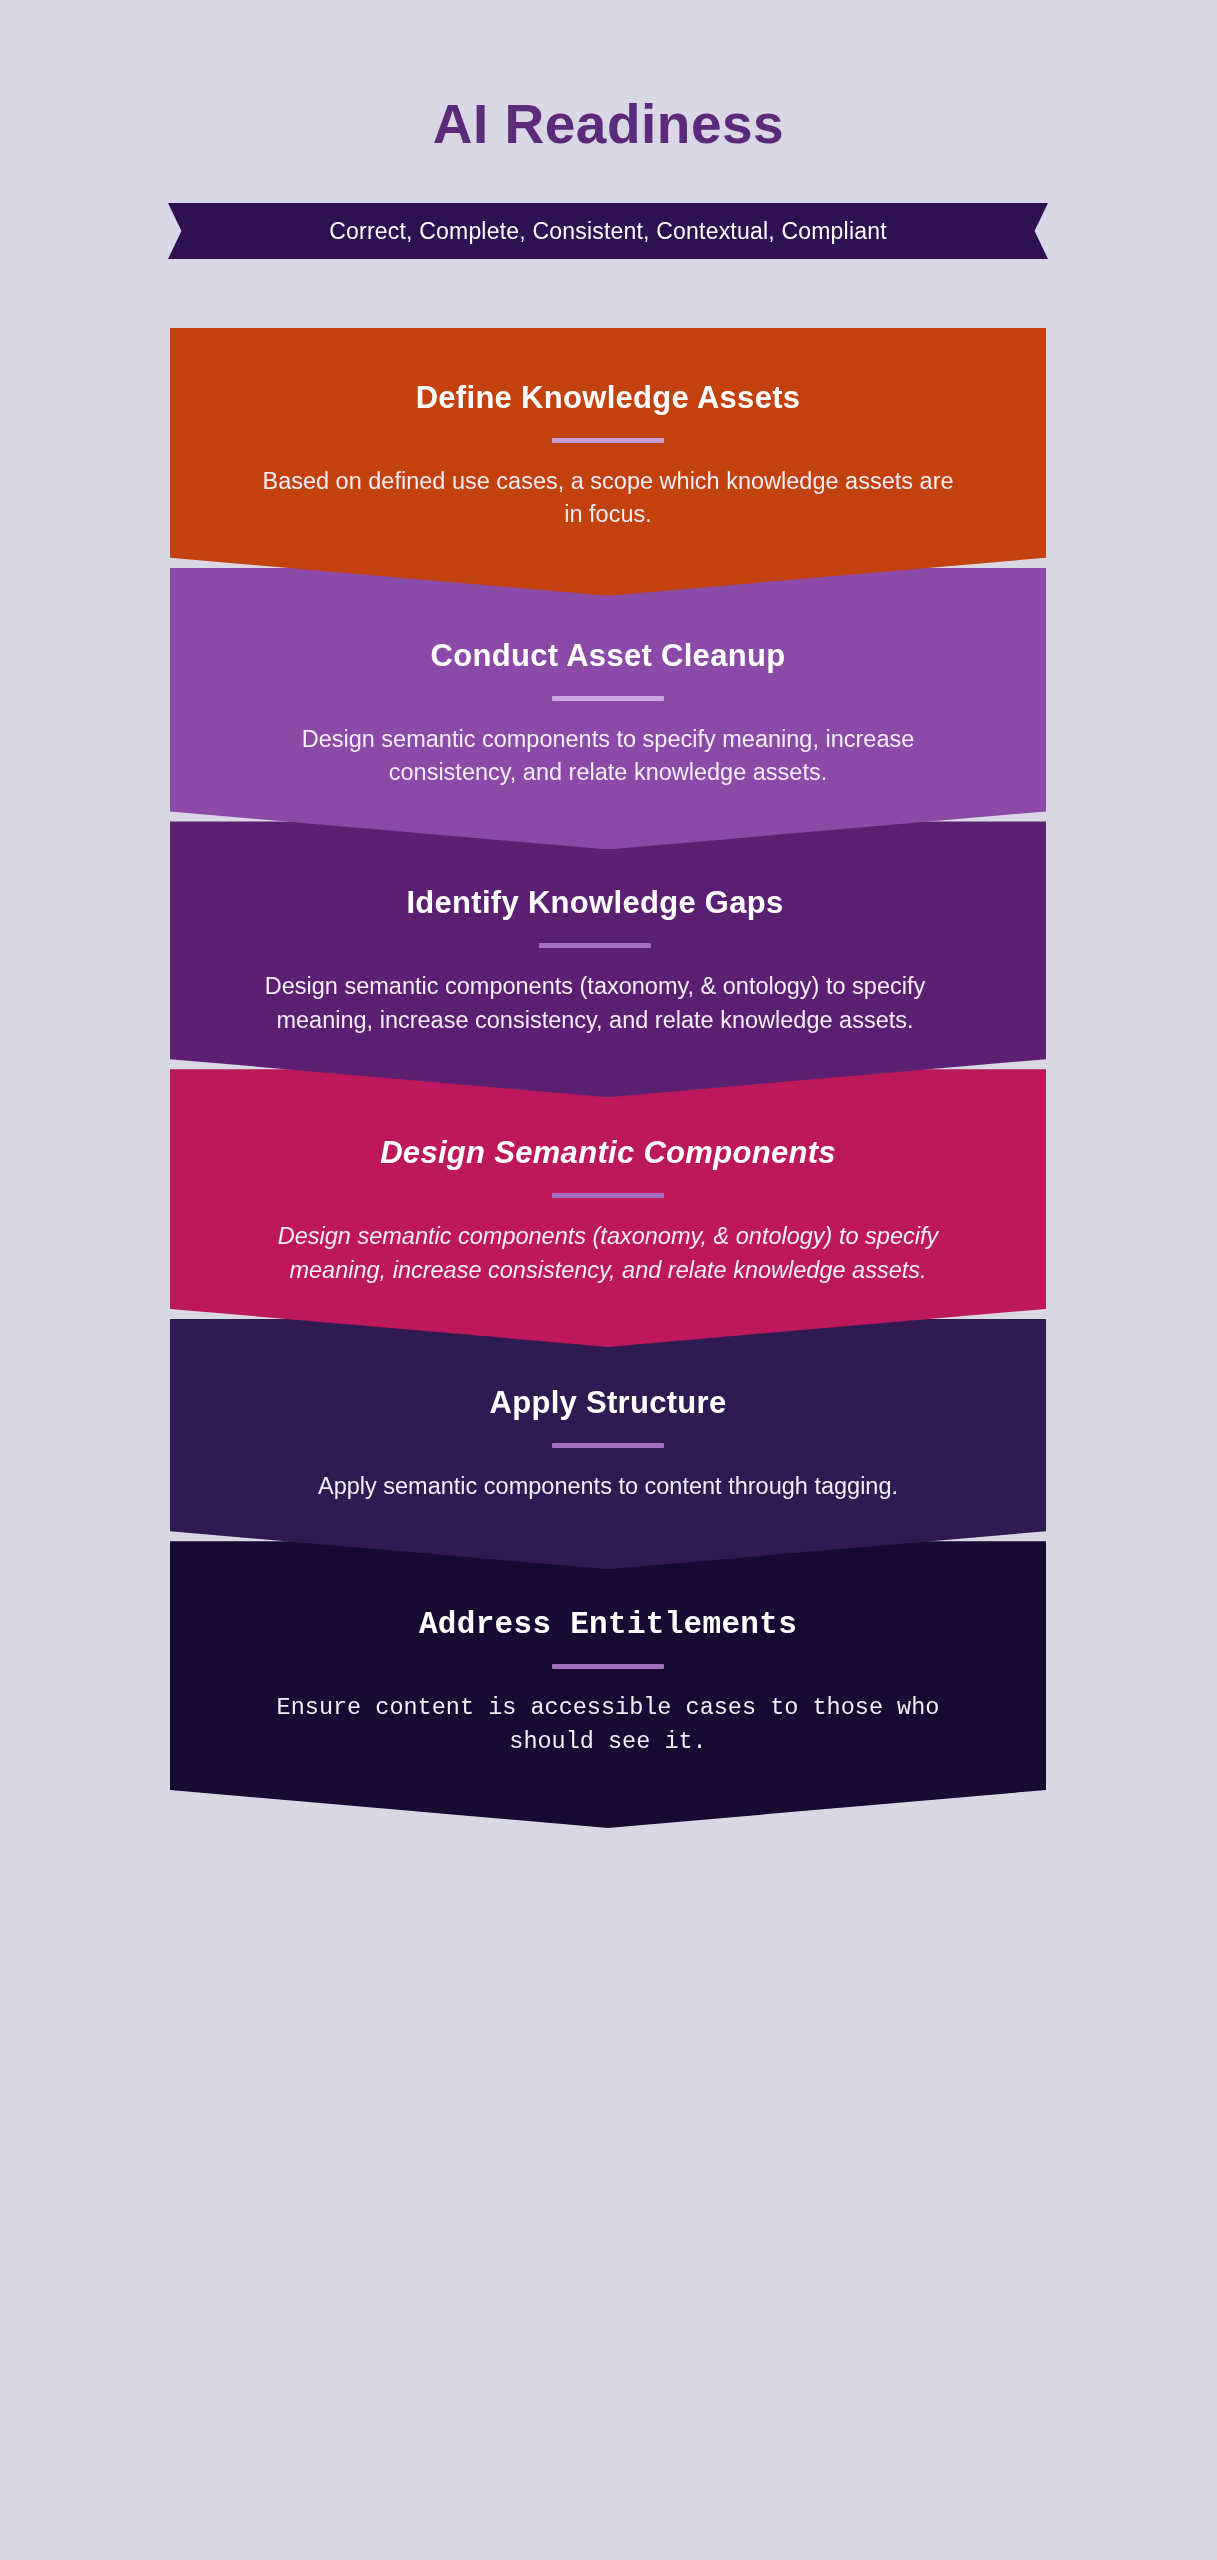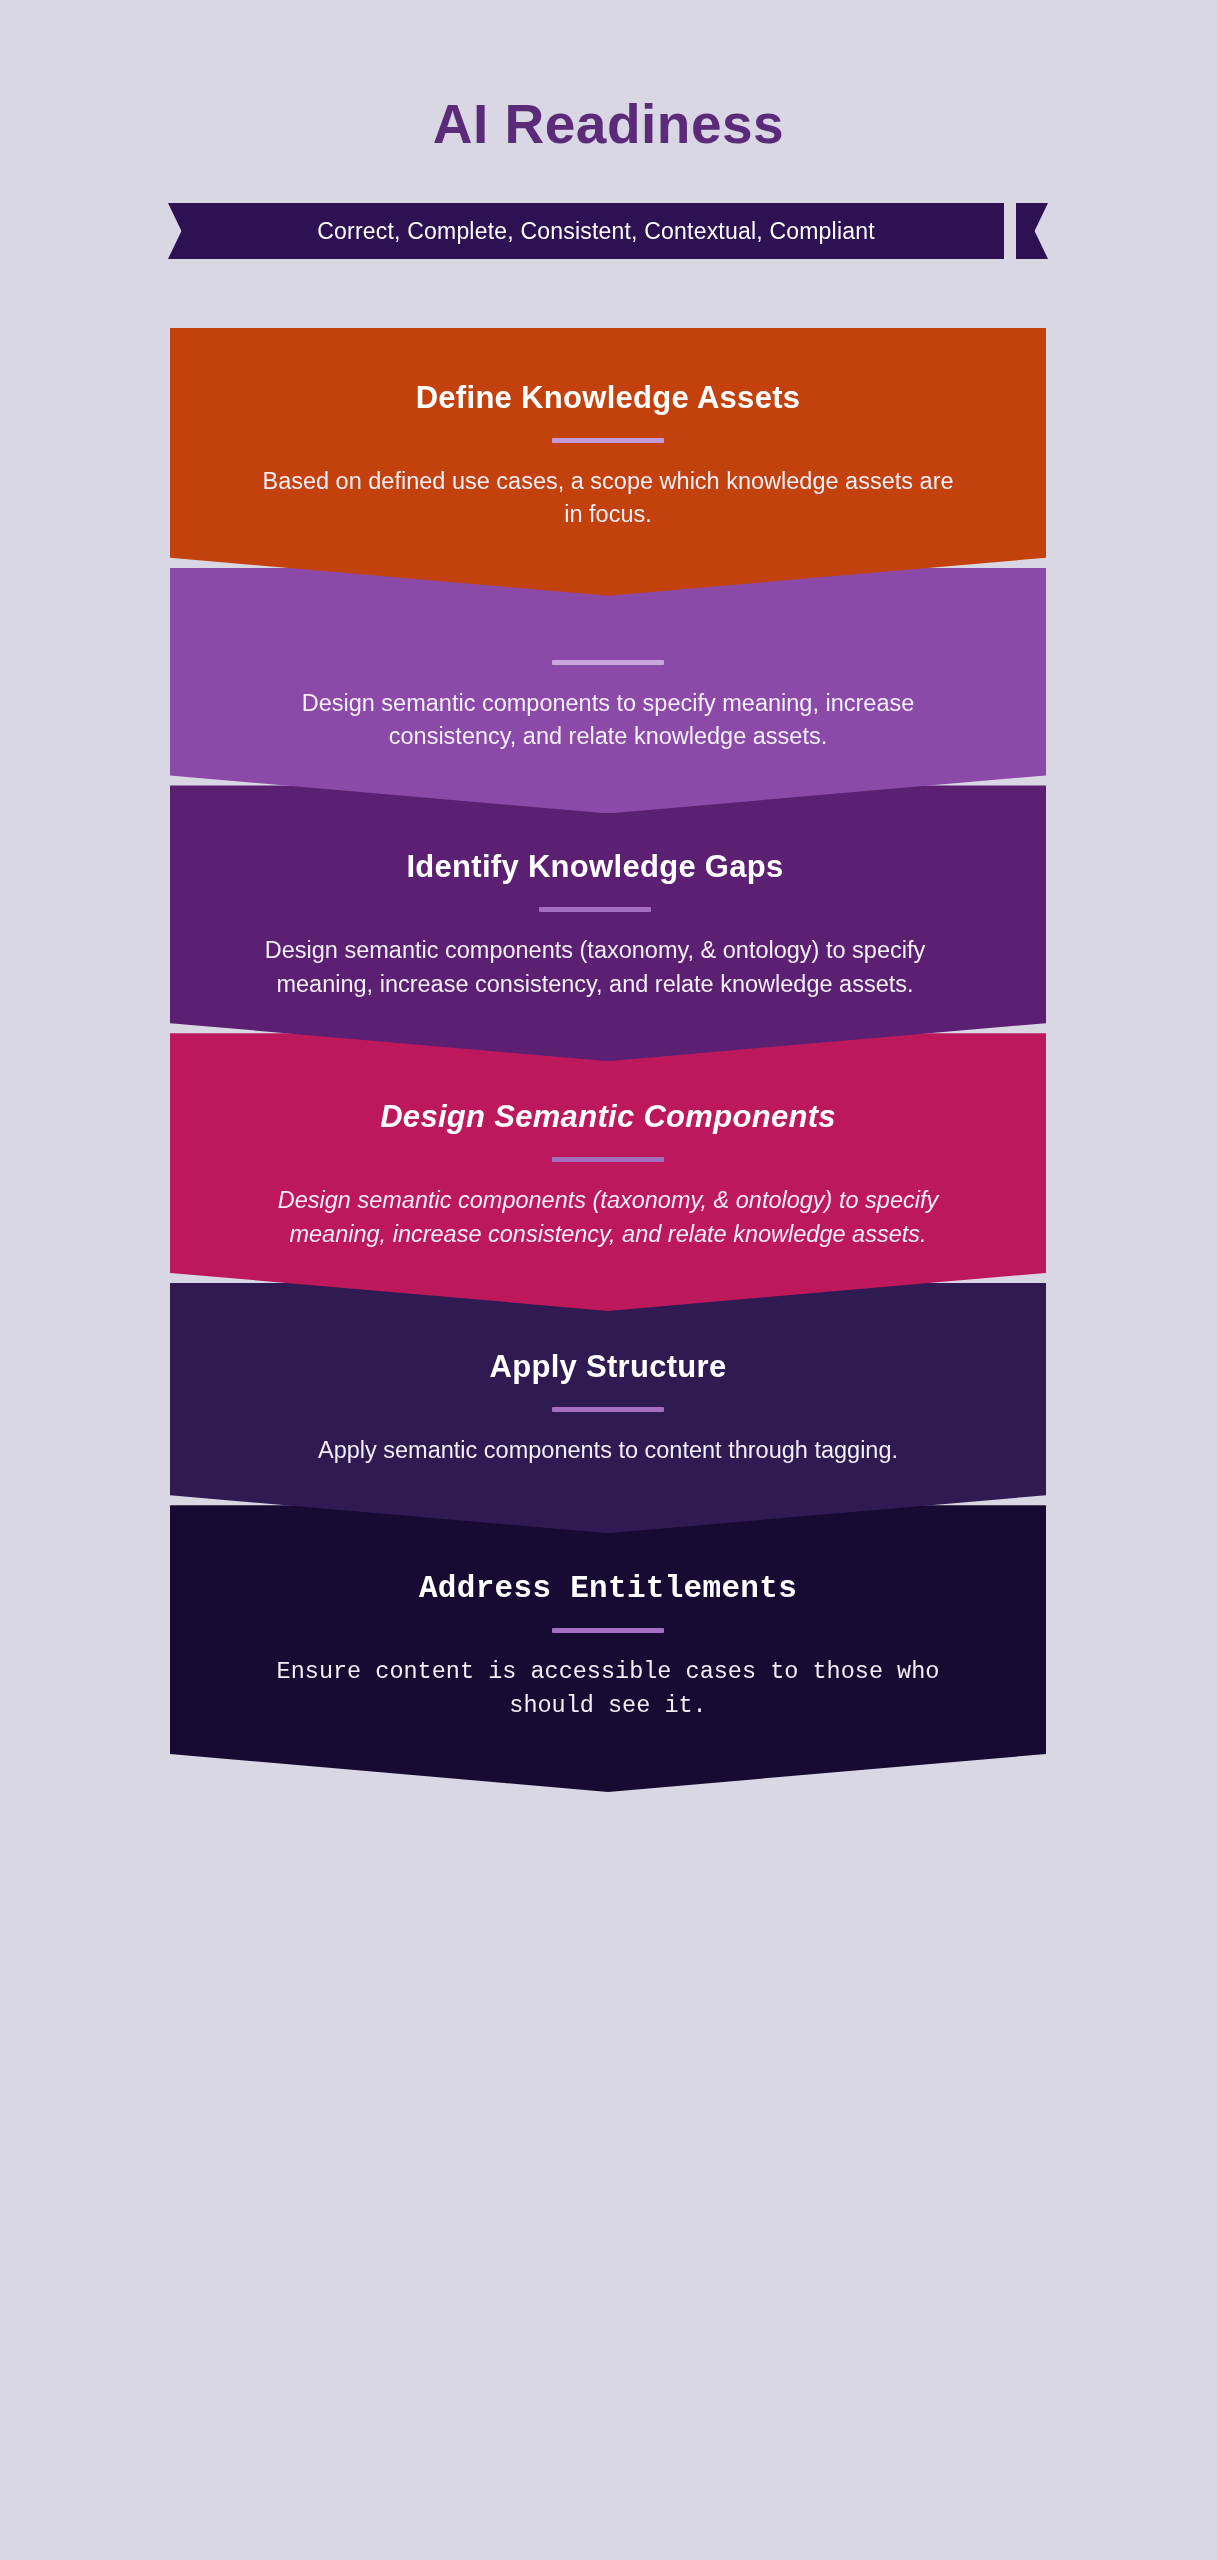--- a/index.html
+++ b/index.html
@@ -36,21 +36,21 @@
   
   .ribbon-wrap {
     position: absolute;
     top: 203px;
     left: 168px;
     width: 880px;
     height: 56px;
   }
   .ribbon-bar {
     position: absolute;
-    left: 20px;
+    left: 32px;
     top: 0;
     width: 816px;
     height: 56px;
     background: #2e1152;
     display: flex;
     align-items: center;
     justify-content: center;
   }
   .ribbon-text {
     color: #ffffff;
@@ -138,20 +138,21 @@
 
   <div class="funnel">
 
     <div class="step s1" style="background:#c2410c; z-index:6;">
       <div class="step-title">Define Knowledge Assets</div>
       <div class="divider"></div>
       <div class="step-desc">Based on defined use cases, a scope which knowledge assets are in focus.</div>
     </div>
 
     <div class="step s2" style="background:#8c4aa8; z-index:5;">
+      <div class="step-title">Conduct Asset Cleanup</div>
       <div class="divider"></div>
       <div class="step-desc">Design semantic components to specify meaning, increase consistency, and relate knowledge assets.</div>
     </div>
 
     <div class="step s3" style="background:#5c2072; z-index:4;">
       <div class="step-title">Identify Knowledge Gaps</div>
       <div class="divider"></div>
       <div class="step-desc">Design semantic components (taxonomy, &amp; ontology) to specify meaning, increase consistency, and relate knowledge assets.</div>
     </div>
 

